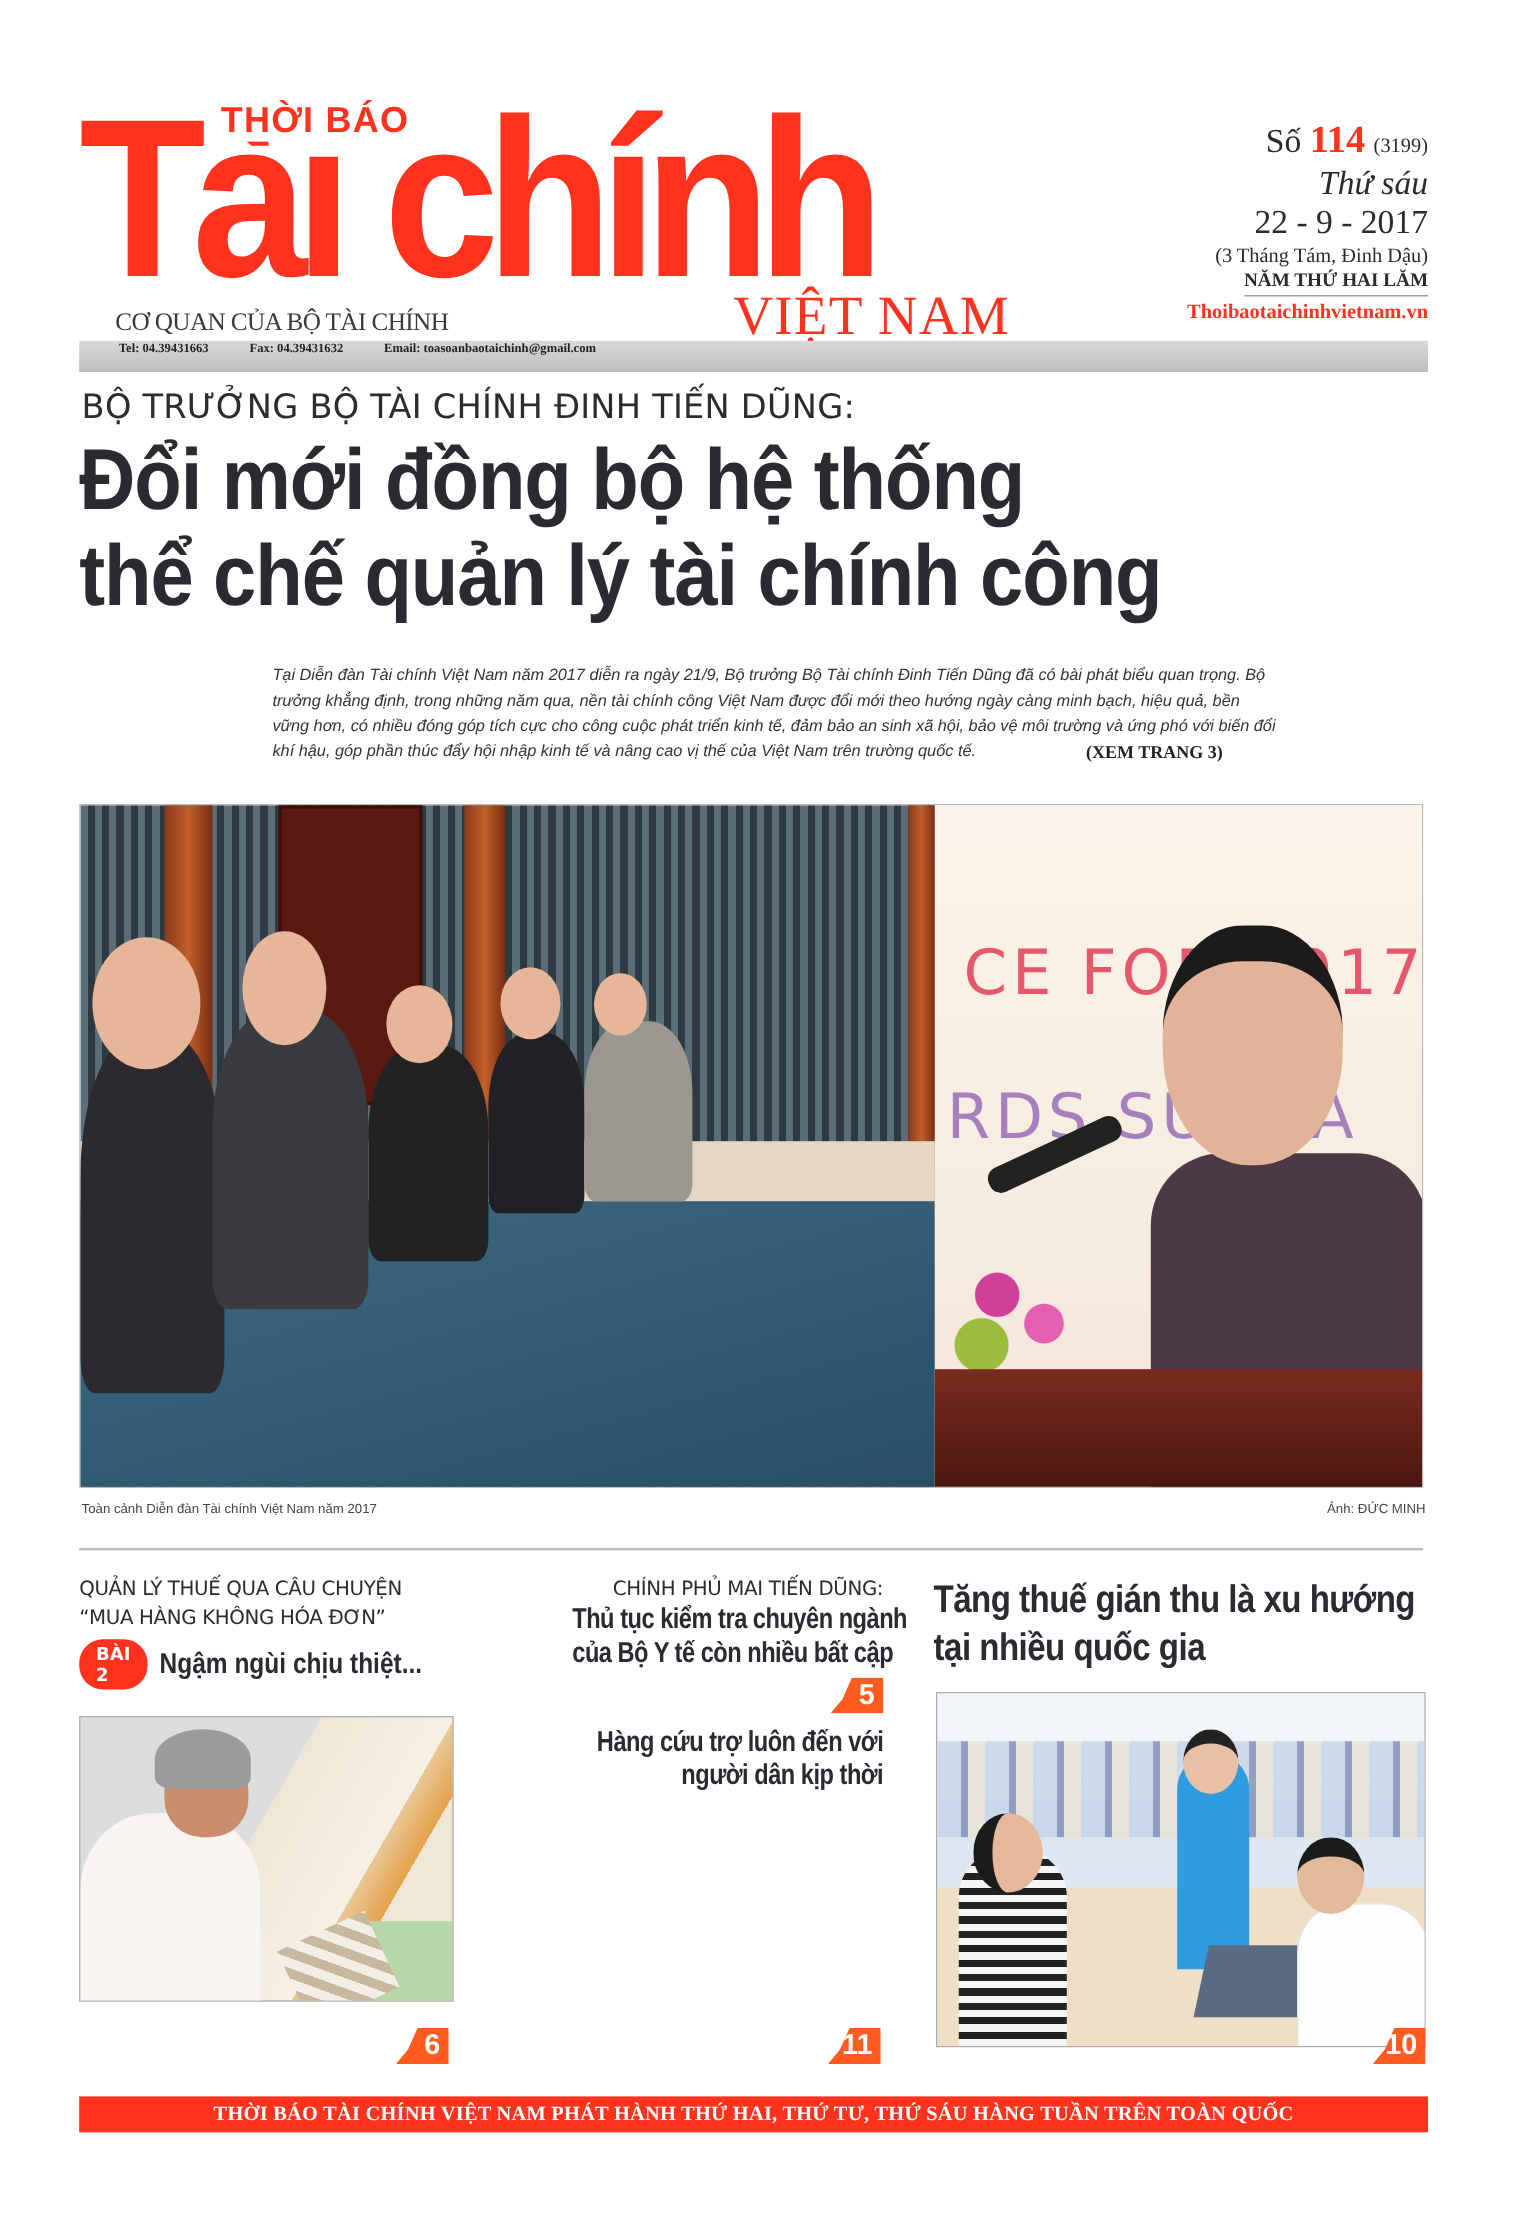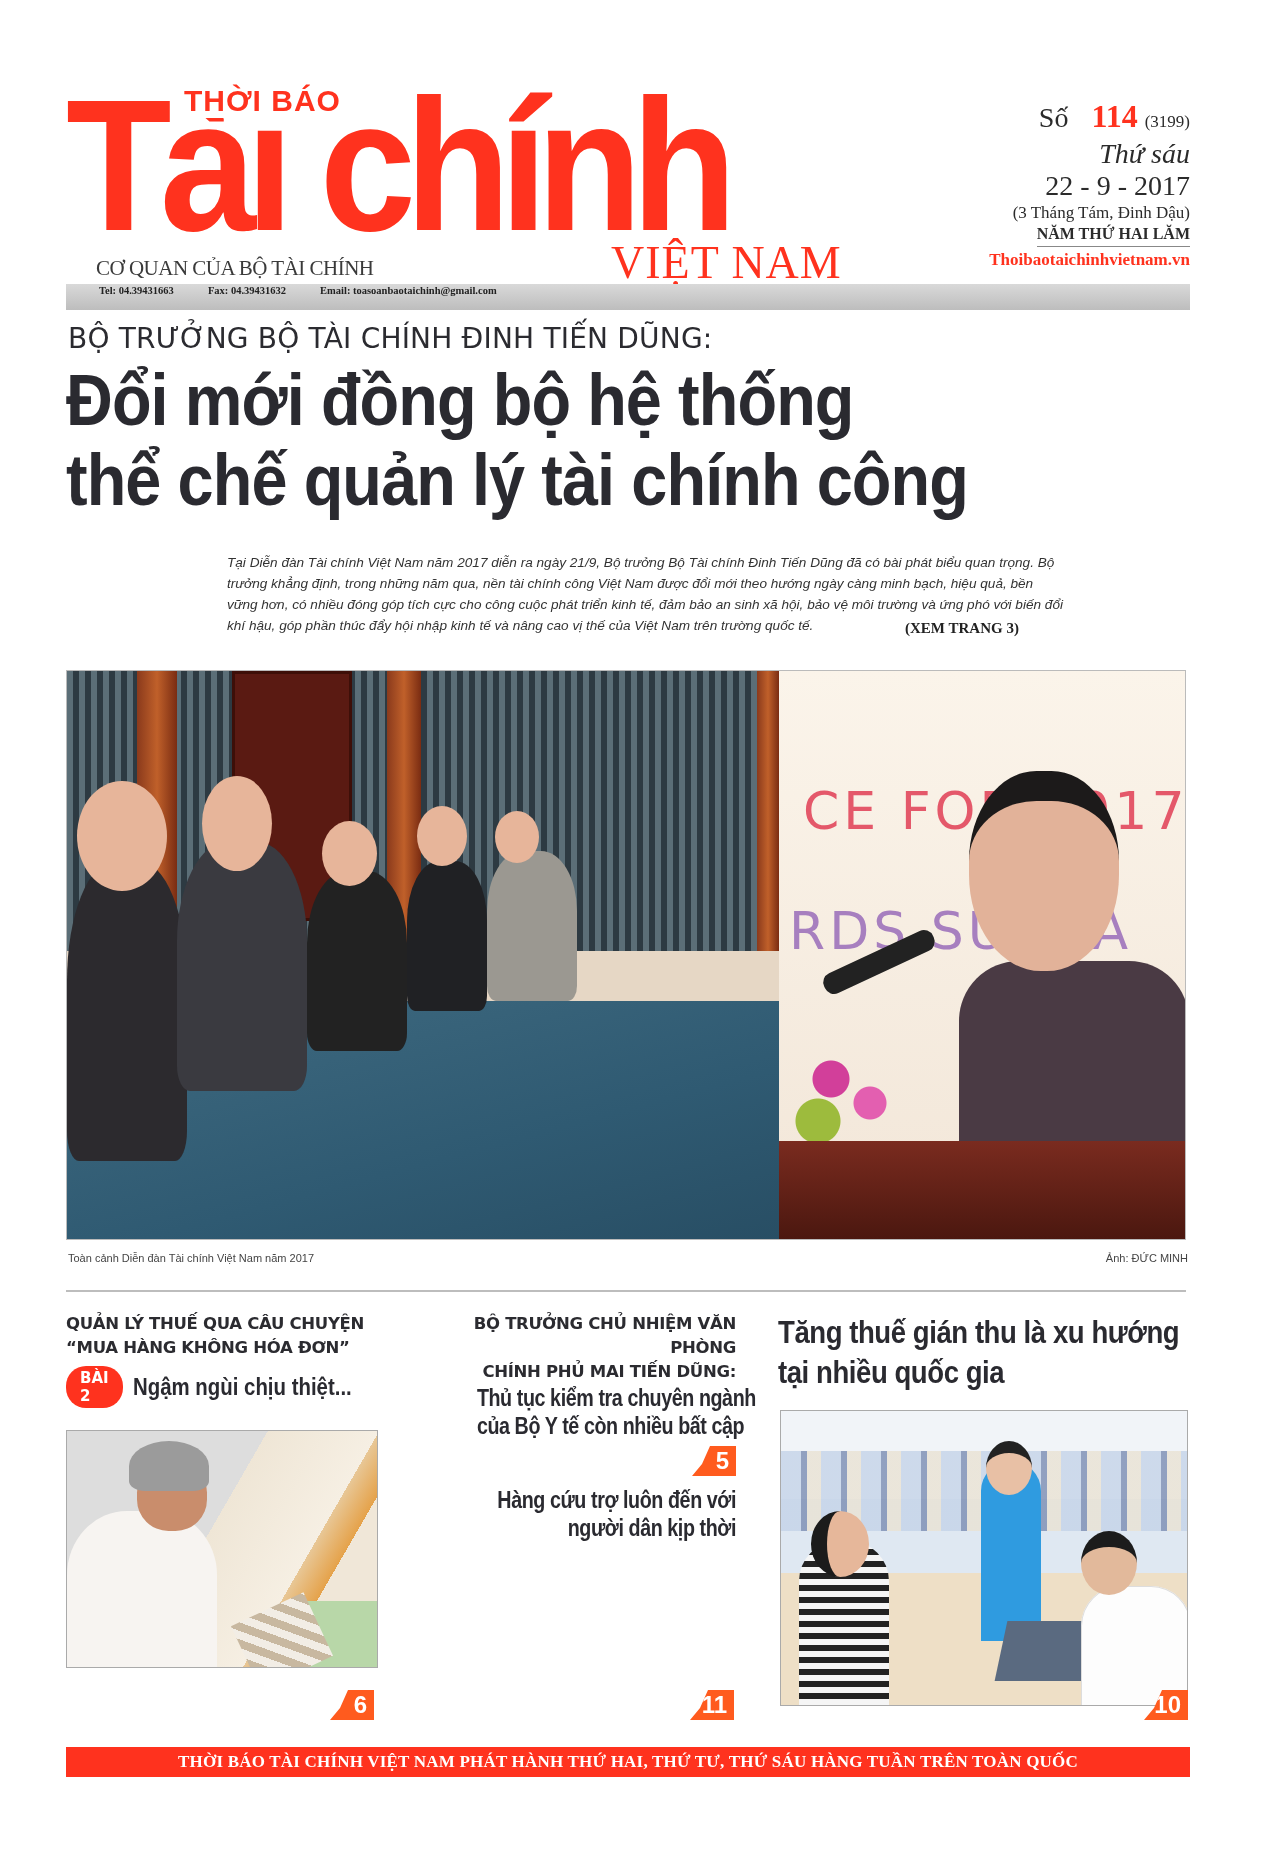--- a/index.html
+++ b/index.html
@@ -32,21 +32,21 @@
     .contact-bar {
       position: absolute; left: 0; top: 214px; width: 1124px; height: 26px;
       background: linear-gradient(#d9d9d9, #bdbdbd); display: flex; gap: 34px; padding-left: 33px;
       font-family: "Liberation Serif", serif; font-weight: bold; font-size: 10.5px; line-height: 14px; color: #222;
     }
     .issue-box {
       position: absolute; right: 0; top: 30px; width: 260px; text-align: right;
       font-family: "Liberation Serif", serif; color: #2b2b2b;
     }
     .issue-line1 { font-size: 28px; line-height: 32px; }
-    .issue-line1 .num { color: #ff321e; font-weight: bold; font-size: 32px; margin-left: 16px; }
+    .issue-line1 .num { color: #ff321e; font-weight: bold; font-size: 32px; }
     .issue-line1 .sub { font-size: 17px; }
     .issue-day { font-style: italic; font-size: 28px; line-height: 32px; }
     .issue-date { font-size: 28px; line-height: 32px; }
     .issue-lunar { font-size: 17px; line-height: 22px; }
     .issue-year { font-weight: bold; font-size: 16px; line-height: 20px; display: inline-block; border-bottom: 1px solid #888; padding-bottom: 2px; }
     .issue-web { color: #ff321e; font-weight: bold; font-size: 17px; line-height: 26px; }
 
     
     .kicker {
       position: absolute; left: 68px; top: 322px;
@@ -93,21 +93,21 @@
     .podium { position: absolute; left: 0; top: 470px; width: 408px; height: 100px; background: linear-gradient(#7a2b1f, #4a170f); }
     .flowers { position: absolute; left: 0; top: 360px; width: 130px; height: 120px; background: radial-gradient(circle at 40% 40%, #d23f9a 0 18px, transparent 19px), radial-gradient(circle at 70% 60%, #e35fb0 0 16px, transparent 17px), radial-gradient(circle at 30% 75%, #9dbb3d 0 22px, transparent 23px); }
     .mic { position: absolute; left: 40px; top: 280px; width: 120px; height: 22px; background: #222; border-radius: 10px; transform: rotate(-25deg); }
 
     .photo-caption { position: absolute; left: 68px; top: 1252px; font-size: 11px; color: #444; font-family: Liberation Sans, sans-serif; }
     .photo-credit { position: absolute; right: 92px; top: 1252px; font-size: 11px; color: #444; font-family: "Liberation Sans", sans-serif; }
 
     .rule { position: absolute; left: 66px; top: 1290px; width: 1120px; height: 2px; background: #bdbdbd; }
 
     
-    .sec-kicker { font-family: "DejaVu Sans", sans-serif; font-weight: bold; color: #2b2b30; font-size: 16.5px; line-height: 24px; letter-spacing: -0.3px; }
+    .sec-kicker { font-family: "DejaVu Sans", sans-serif; font-weight: normal; color: #2b2b30; font-size: 16.5px; line-height: 24px; letter-spacing: -0.3px; }
     .sec-title { font-family: "Liberation Sans", sans-serif; font-weight: 900; color: #2a2a30; letter-spacing: -0.5px; transform-origin: left top; }
 
     .col1 { position: absolute; left: 66px; top: 1312px; width: 320px; }
     .col1 .badge-row { display: flex; align-items: center; gap: 10px; margin-top: 6px; }
     .bai-badge { background: #ff321e; color: #fff; font-family: "DejaVu Sans", sans-serif; font-weight: bold; font-size: 15px; padding: 3px 14px; border-radius: 20px; }
     .col1 .sub-title { font-family: "Liberation Sans", sans-serif; font-weight: 900; font-size: 24px; color: #2a2a30; transform: scaleX(0.85); transform-origin: left center; white-space: nowrap; }
     .photo-man {
       position: absolute; left: 66px; top: 1430px; width: 312px; height: 238px; border: 1px solid #aaa;
       background:
         linear-gradient(120deg, transparent 45%, #efe6d6 45%, #f6efe3 70%, #e8c796 70%, #e5a24a 78%, #f0e7d8 78%),
@@ -237,21 +237,20 @@
   <div class="tile2"></div>
   <div class="shirt"></div>
   <div class="face"></div>
   <div class="hair"></div>
   <div class="tile"></div>
 </div>
 <div class="page-tab tab6">6</div>
 
 <section class="col2">
   <div class="story">
-    <div class="sec-kicker">BỘ TRƯỞNG CHỦ NHIỆM VĂN PHÒNG</div>
     <div class="sec-kicker">CHÍNH PHỦ MAI TIẾN DŨNG:</div>
     <div class="sec-title">Thủ tục kiểm tra chuyên ngành</div>
     <div class="sec-title">của Bộ Y tế còn nhiều bất cập</div>
     <div style="margin-top:6px;"><span class="page-tab">5</span></div>
   </div>
   <div class="story" style="margin-top:10px;">
     <div class="sec-title">Hàng cứu trợ luôn đến với</div>
     <div class="sec-title">người dân kịp thời</div>
   </div>
 </section>

